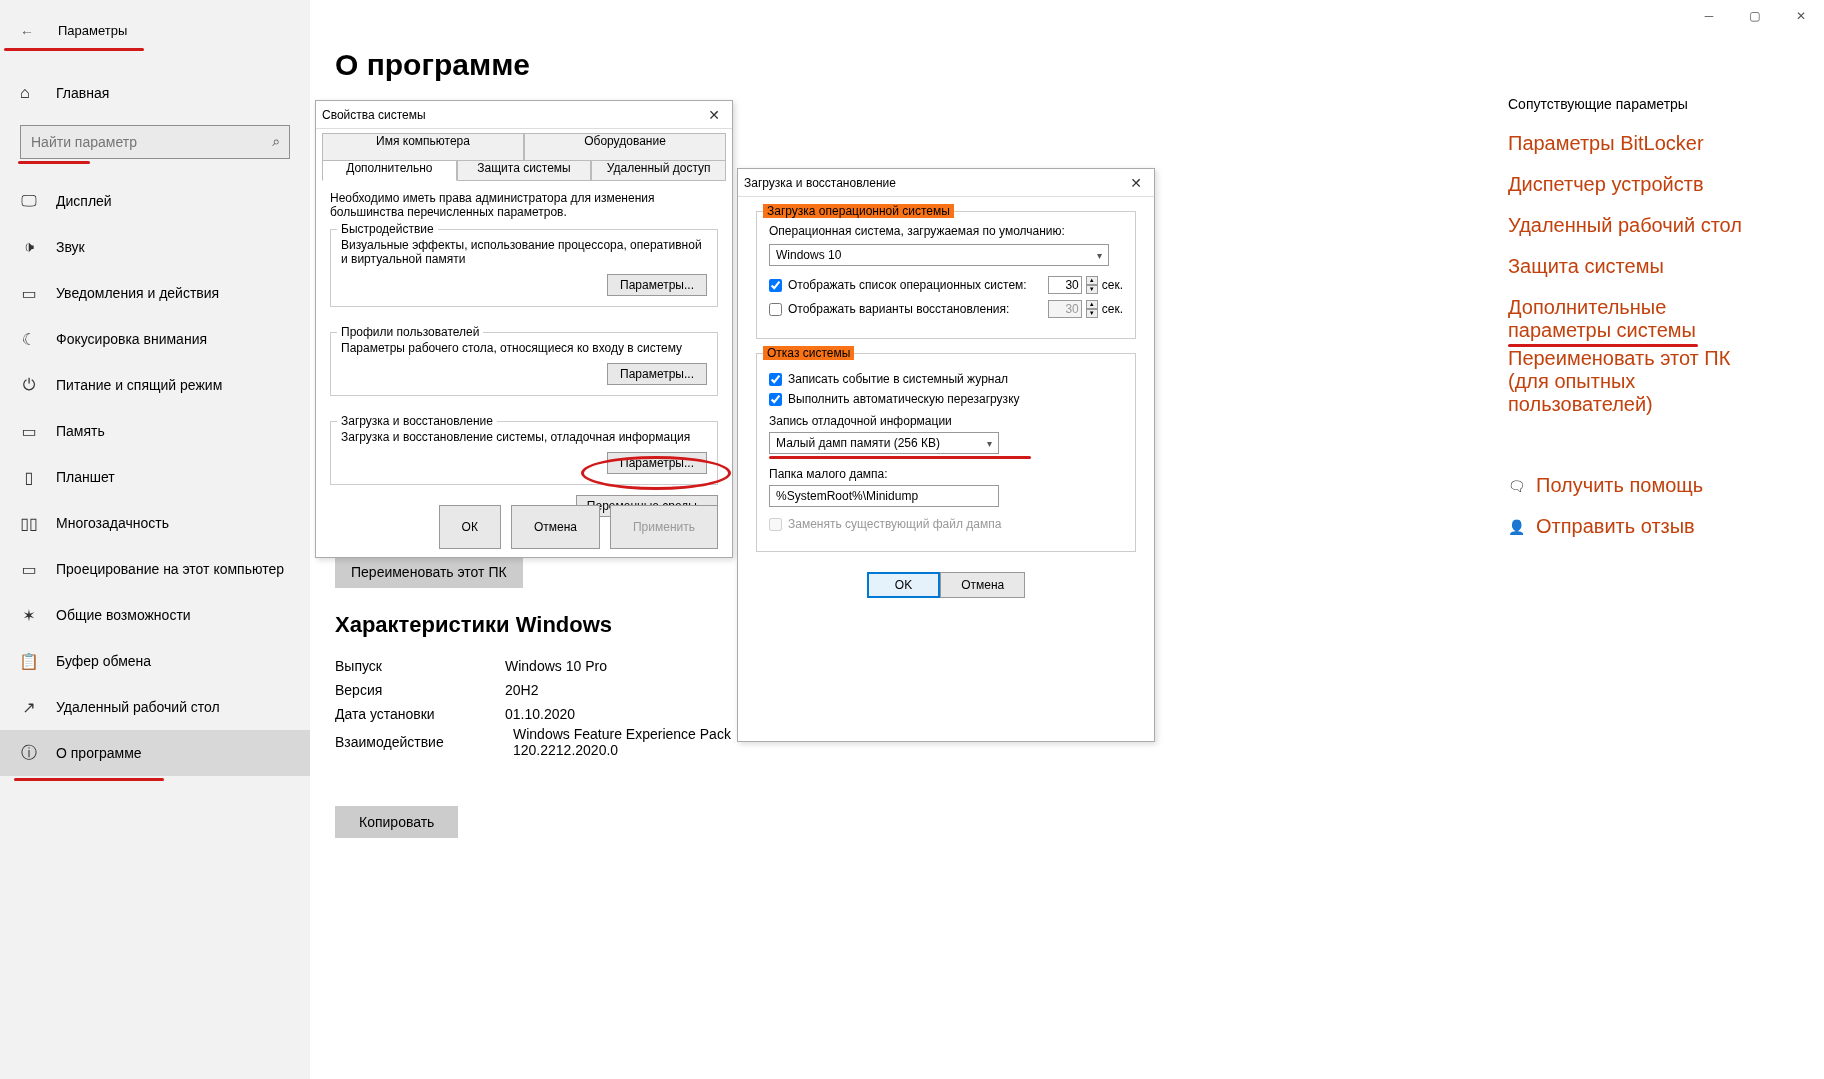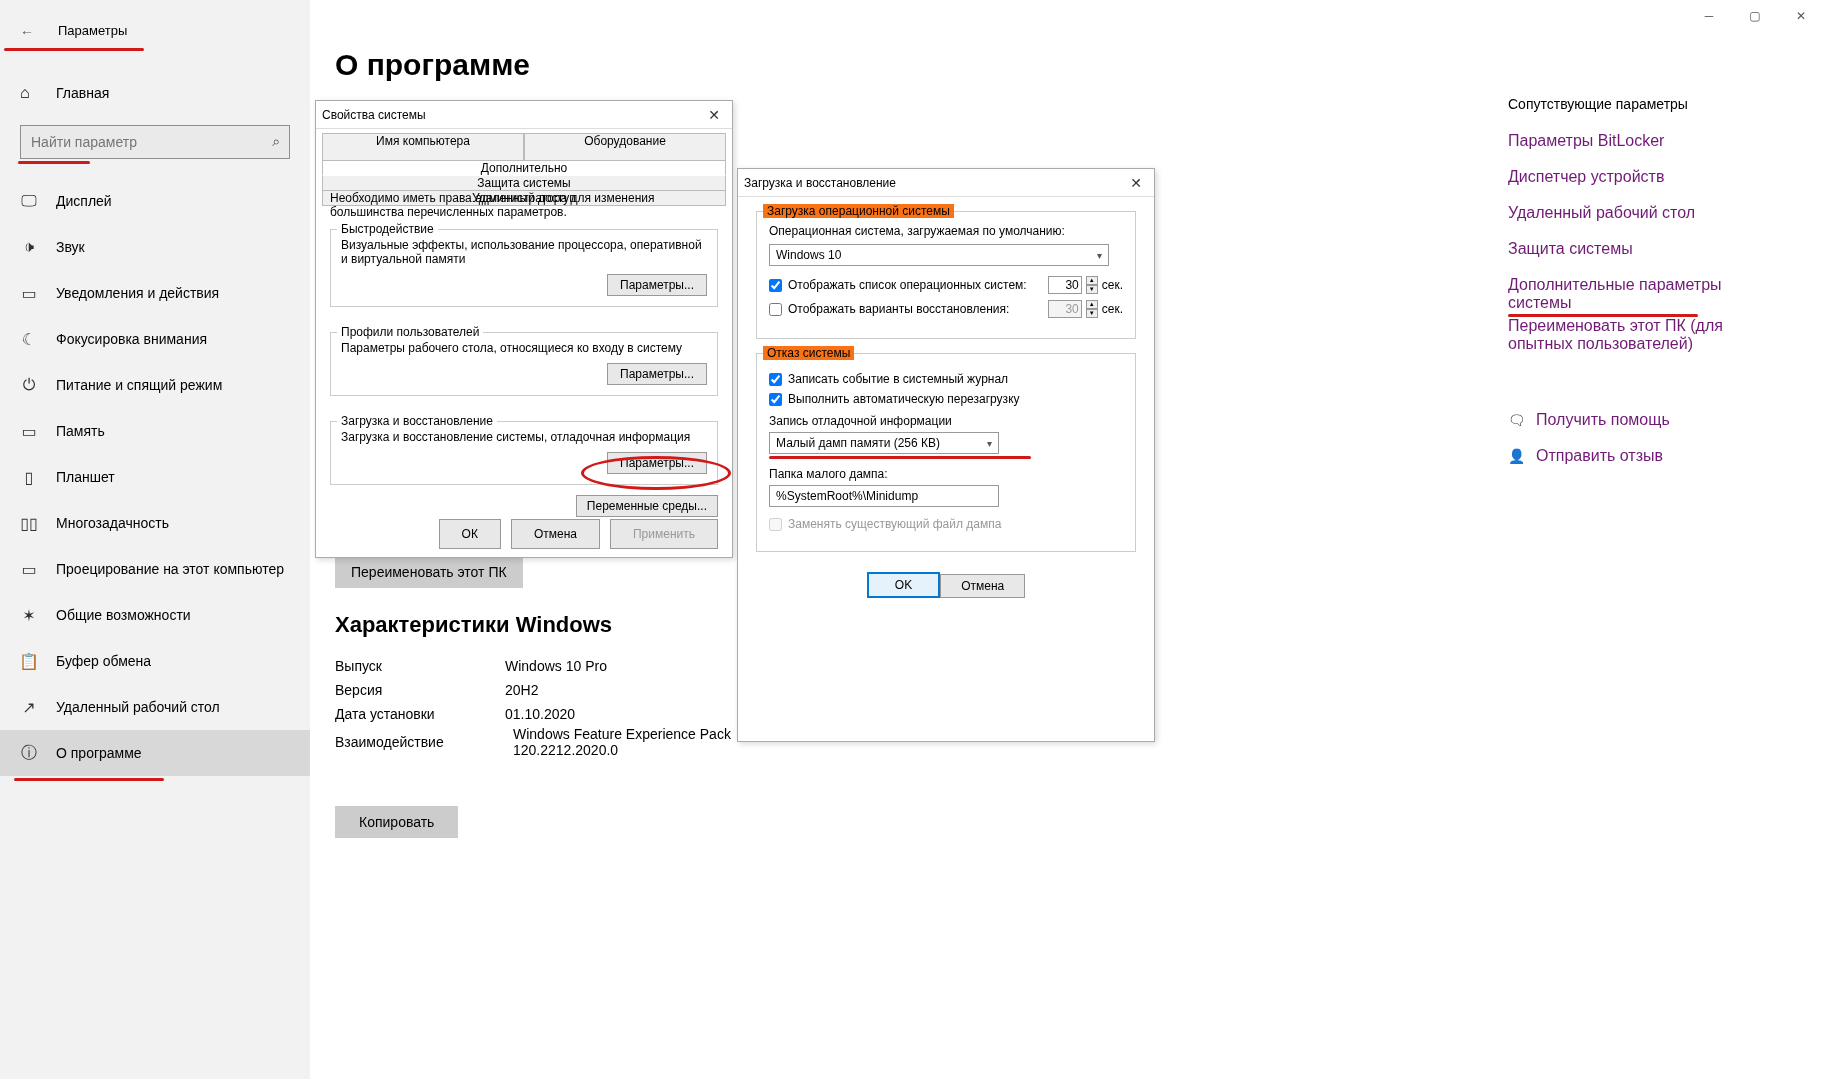--- a/index.html
+++ b/index.html
@@ -29,66 +29,66 @@
 .rename-btn { position: absolute; left: 0; top: 508px; background: #ccc; border: none; padding: 8px 16px; font-size: 14px; }
 .specs { position: absolute; left: 0; top: 564px; }
 .specs h2 { font-size: 22px; font-weight: 600; margin-bottom: 16px; }
 .spec-row { display: flex; height: 24px; align-items: center; font-size: 14px; }
 .spec-key { width: 170px; }
 .copy-btn { position: absolute; left: 0; top: 758px; background: #ccc; border: none; padding: 8px 24px; font-size: 14px; }
 
 
 .rightcol { position: absolute; right: 56px; top: 96px; width: 260px; }
 .rightcol-title { font-size: 14px; font-weight: 400; margin-bottom: 20px; }
-.rightcol a { display: block; color: #701a75; text-decoration: none; font-size: 16px; margin-bottom: 18px; cursor: default; }
+.rightcol a { display: block; color: #c2410c; text-decoration: none; font-size: 20px; margin-bottom: 18px; cursor: default; }
 .feedback-row { display: flex; align-items: center; margin-bottom: 18px; }
 .feedback-icon { width: 22px; margin-right: 6px; color: #333; }
 .feedback-row a { margin-bottom: 0; }
 
 
 .win-controls { position: absolute; right: 0; top: 0; display: flex; }
 .win-btn { width: 46px; height: 32px; display: flex; align-items: center; justify-content: center; color: #555; font-size: 12px; }
 
 
 .dlg-sysprops { position: absolute; left: 315px; top: 100px; width: 418px; height: 458px; background: #fff; border: 1px solid #aaa; box-shadow: 2px 2px 6px rgba(0,0,0,0.15); }
 .dlg-titlebar { height: 28px; display: flex; align-items: center; padding: 0 6px; font-size: 12px; border-bottom: 1px solid #ddd; }
 .dlg-close { margin-left: auto; font-size: 14px; color: #333; padding: 0 6px; }
 .tabstrip-top { display: flex; height: 28px; font-size: 12px; border-bottom: 1px solid #bbb; margin: 4px 6px 0 6px; }
 .tabstrip-top .tab { flex: 1; text-align: center; border: 1px solid #bbb; border-bottom: none; background: #f0f0f0; }
-.tabstrip-bot { display: flex; height: 20px; font-size: 12px; margin: 0 6px; flex-direction: column; }
+.tabstrip-bot { display: flex; height: 20px; font-size: 12px; margin: 0 6px; }
 .tabstrip-bot .tab { flex: 1; text-align: center; border: 1px solid #bbb; background: #f0f0f0; border-top: none; }
 .tabstrip-bot .tab.sel { background: #fff; border-bottom: 1px solid #fff; }
 .dlg-body { padding: 10px 14px; font-size: 12px; }
 .dlg-note { margin-bottom: 10px; }
 .fieldset { border: 1px solid #ccc; padding: 8px 10px 10px 10px; margin-bottom: 25px; position: relative; }
 .fieldset-legend { position: absolute; top: -8px; left: 6px; background: #fff; padding: 0 4px; font-size: 12px; }
 .fieldset-desc { font-size: 12px; margin-bottom: 8px; }
 .params-btn { float: right; font-size: 12px; padding: 3px 12px; border: 1px solid #999; background: #e8e8e8; }
 .env-btn { position: absolute; right: 14px; bottom: 40px; font-size: 12px; padding: 3px 10px; border: 1px solid #999; background: #e8e8e8; }
 .dlg-buttons { position: absolute; bottom: 8px; right: 14px; display: flex; gap: 10px; }
-.dlg-btn { font-size: 12px; padding: 7px 22px; border: 1px solid #999; background: #e8e8e8; }
+.dlg-btn { font-size: 12px; padding: 14px 22px; border: 1px solid #999; background: #e8e8e8; }
 .dlg-btn.disabled { color: #999; }
 .red-ellipse { position: absolute; border: 3px solid #d21919; border-radius: 50%; pointer-events: none; }
 
 
 .dlg-startup { position: absolute; left: 737px; top: 168px; width: 418px; height: 574px; background: #fff; border: 1px solid #aaa; box-shadow: 2px 2px 6px rgba(0,0,0,0.15); }
 .dlg-startup .dlg-body { padding: 14px 18px; font-size: 12px; }
 .grp { border: 1px solid #ccc; padding: 12px 12px 14px 12px; position: relative; margin-bottom: 14px; }
 .grp-legend { position: absolute; top: -8px; left: 6px; background: #f97316; padding: 0 4px; font-size: 12px; }
 .combo { border: 1px solid #999; background: #fff; padding: 3px 6px; font-size: 12px; display: flex; justify-content: space-between; align-items: center; }
 .combo .chev { font-size: 10px; color: #555; }
 .chkrow { display: flex; align-items: center; gap: 6px; margin: 6px 0; font-size: 12px; }
 .chkrow.disabled { color: #999; }
 .spin { display: flex; align-items: center; gap: 4px; margin-left: auto; }
 .spin input { width: 34px; height: 18px; border: 1px solid #999; font-size: 12px; text-align: right; padding-right: 2px; }
 .spin input:disabled { background: #f4f4f4; color: #999; }
 .spin-btns { display: flex; flex-direction: column; }
 .spin-btns span { font-size: 6px; border: 1px solid #999; width: 12px; text-align: center; line-height: 7px; background: #eee; }
 .textin { width: 230px; border: 1px solid #999; padding: 3px 6px; font-size: 12px; display: block; }
-.dlg-startup-buttons { display: flex; justify-content: center; margin-top: 20px; align-items: flex-end; }
+.dlg-startup-buttons { display: flex; justify-content: center; margin-top: 20px; }
 .ok-btn { border: 2px solid #0078d4; background: #e5f1fb; padding: 4px 26px; font-size: 12px; }
 .cancel-btn { border: 1px solid #999; background: #e8e8e8; padding: 4px 20px; font-size: 12px; }
 
 input[type=checkbox] { width: 13px; height: 13px; }
 </style>
 </head>
 <body>
 
 <div class="win-controls">
   <div class="win-btn">─</div>

